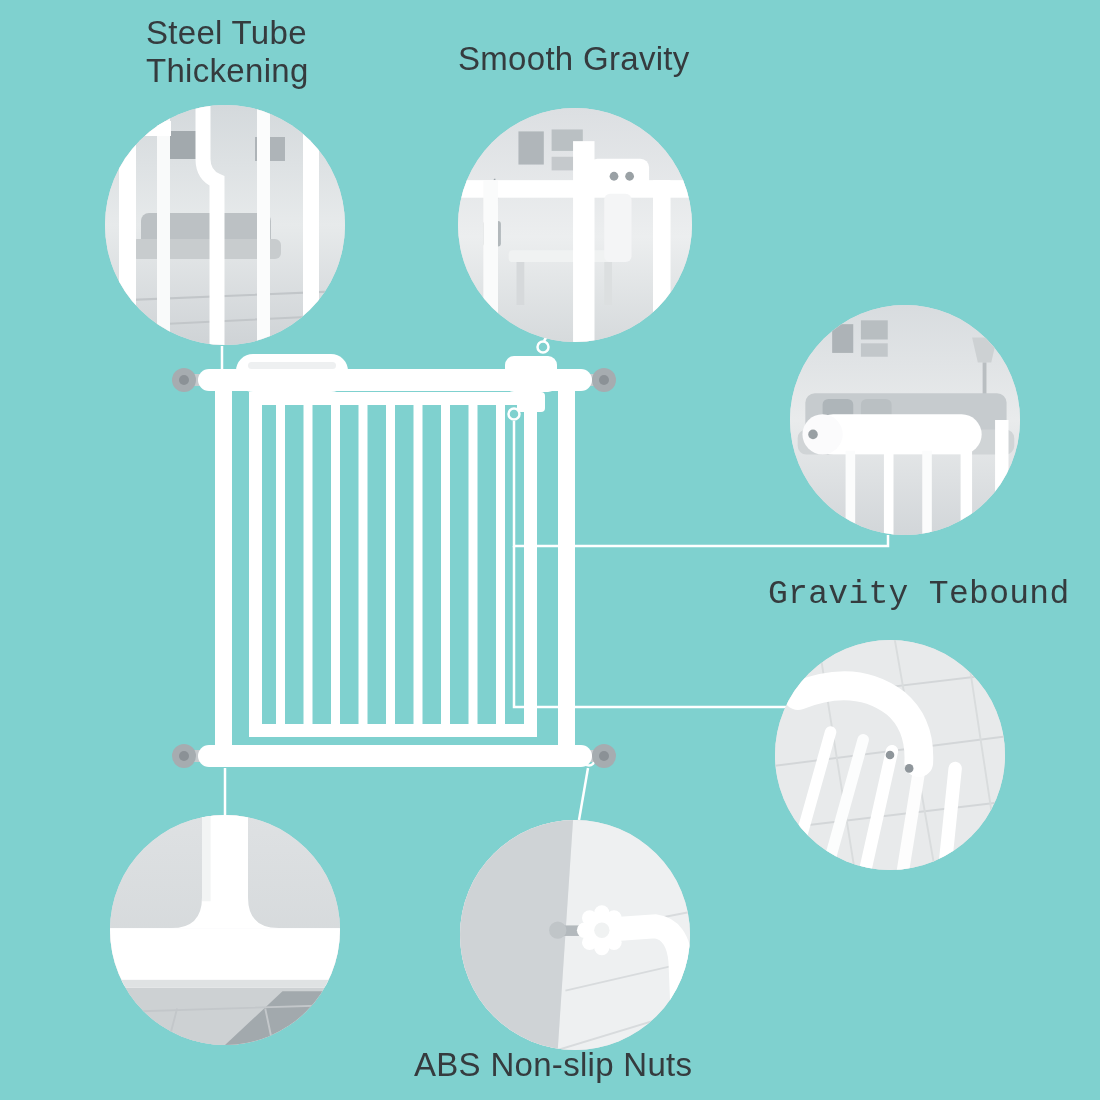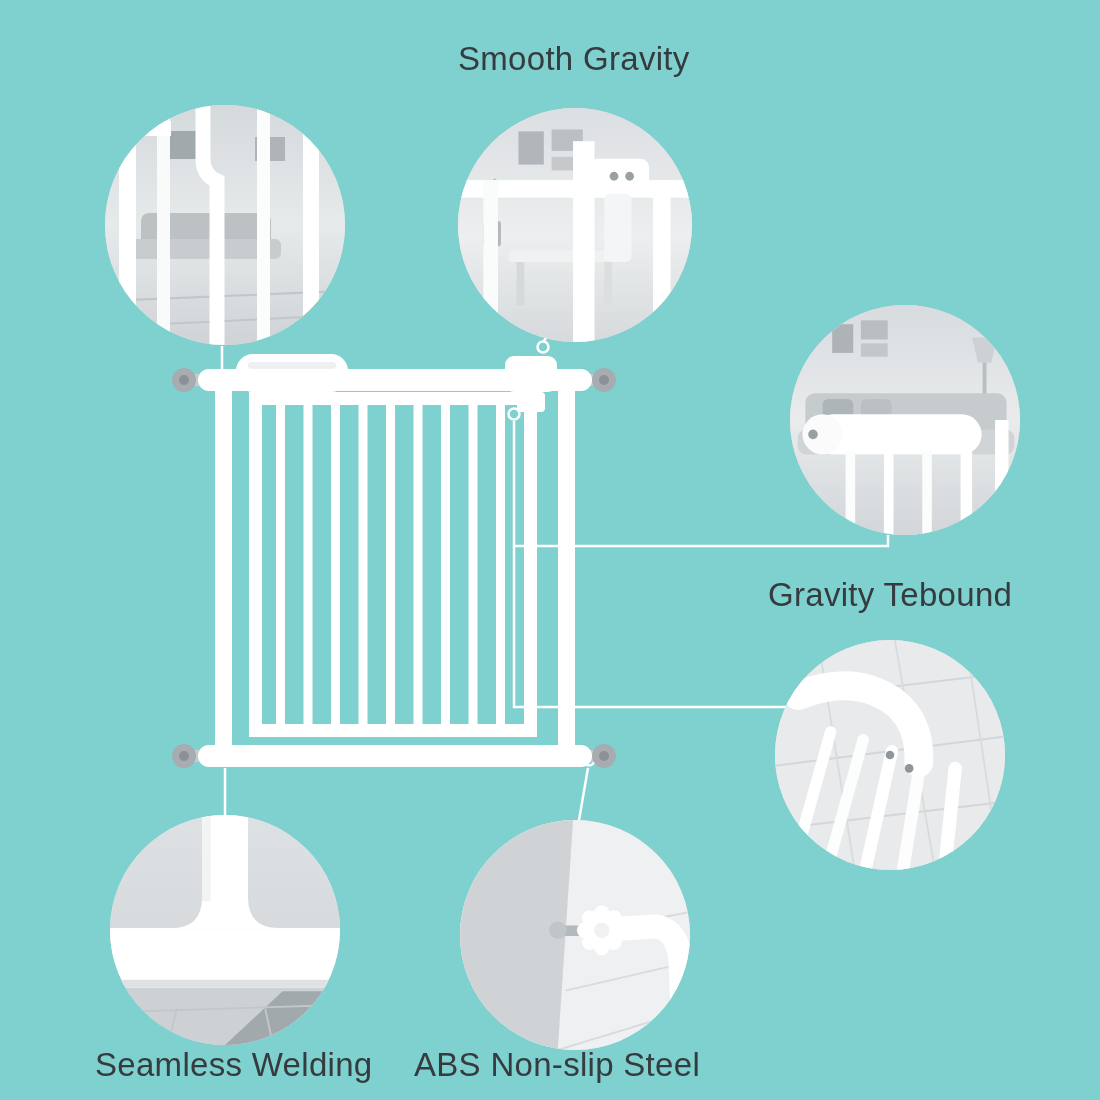--- a/index.html
+++ b/index.html
@@ -16,21 +16,21 @@
   }
   .photo svg { display:block; width:100%; height:100%; }
   .label {
     position:absolute; z-index:3; color:#353b3e;
     font-size:33px; line-height:1.16; letter-spacing:.3px;
     font-weight:400;
   }
   .label-steel   { left:146px; top:14px;  width:230px; }
   .label-smooth  { left:458px; top:40px;  white-space:nowrap; }
   .label-ergo    { left:722px; top:246px; white-space:nowrap; }
-  .label-gravity { left:768px; top:576px; white-space:nowrap; }
+  .label-gravity { left:768px; top:576px; white-space:nowrap;font-family:Liberation Mono, monospace; }
   .label-weld    { left:95px;  top:1046px; white-space:nowrap; }
   .label-abs     { left:414px; top:1046px; white-space:nowrap; }
   .photo-steel   { left:105px; top:105px; width:240px; height:240px; }
   .photo-smooth  { left:458px; top:108px; width:234px; height:234px; }
   .photo-ergo    { left:790px; top:305px; width:230px; height:230px; }
   .photo-gravity { left:775px; top:640px; width:230px; height:230px; }
   .photo-weld    { left:110px; top:815px; width:230px; height:230px; }
   .photo-abs     { left:460px; top:820px; width:230px; height:230px; }
 </style>
 </head>
@@ -103,24 +103,24 @@
           <rect x="386" y="400" width="9" height="330"></rect>
           <rect x="413.5" y="400" width="9" height="330"></rect>
           <rect x="441" y="400" width="9" height="330"></rect>
           <rect x="468.5" y="400" width="9" height="330"></rect>
           <rect x="496" y="400" width="9" height="330"></rect>
         </g>
       </g>
     </g>
   </svg>
 
+  <div class="label label-steel">Steel Tube Thickening</div>
   <div class="label label-smooth">Smooth Gravity</div>
   <div class="label label-gravity">Gravity Tebound</div>
-  <div class="label label-weld">Seamless Welding</div>
-  <div class="label label-abs">ABS Non-slip Steel</div>
+  <div class="label label-abs">ABS Non-slip Nuts</div>
 
   <div class="photo photo-steel">
     <svg viewBox="0 0 240 240">
       <defs>
         <linearGradient id="bg-a" x1="0" y1="0" x2="0" y2="1">
           <stop offset="0" stop-color="#d4d9dc"></stop>
             <stop offset="0.5" stop-color="#e7eaeb"></stop>
             <stop offset="1" stop-color="#cfd3d6"></stop>
         </linearGradient>
       </defs>

